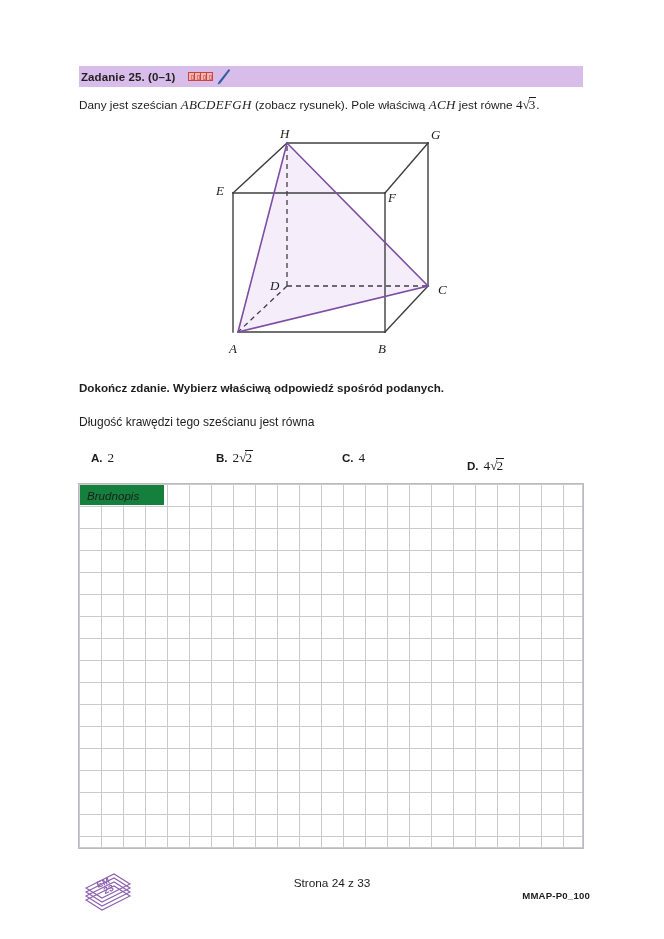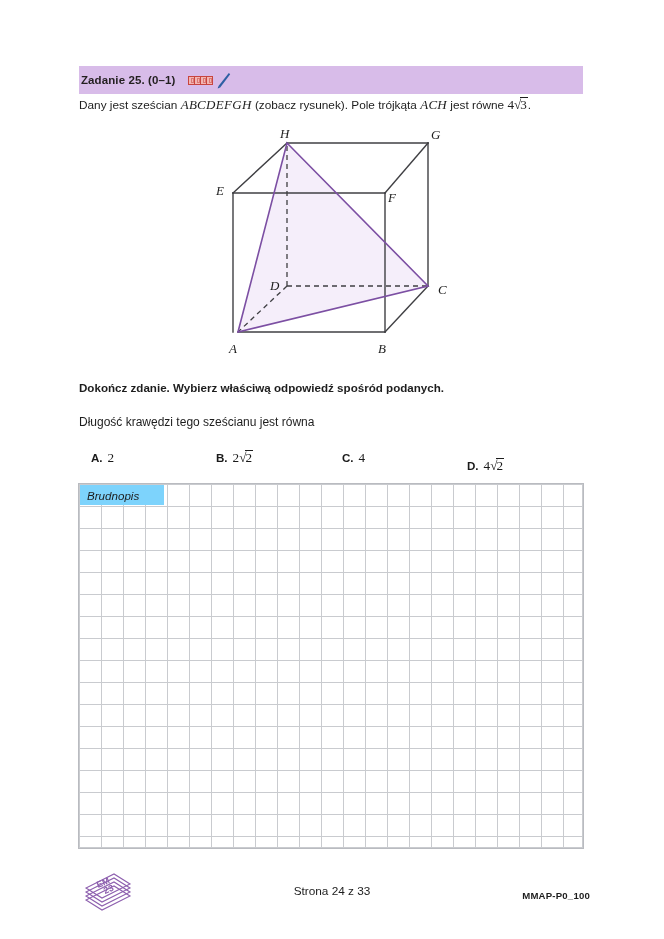--- a/index.html
+++ b/index.html
@@ -22,21 +22,21 @@
     left: 0; top: 0;
     width: 664px; height: 939px;
   }
 
   
   .task-band {
     position: absolute;
     left: 79px;
     top: 66px;
     width: 504px;
-    height: 28px;
+    height: 21px;
     background: #d8bce9;
     display: flex;
     align-items: center;
   }
   .task-title {
     font-size: 11.5px;
     font-weight: bold;
     color: #231f20;
     margin-left: 2px;
     letter-spacing: 0.1px;
@@ -187,41 +187,40 @@
     border: 1px solid #b9bbc0;
     box-sizing: border-box;
     pointer-events: none;
   }
   .brudnopis {
     position: absolute;
     left: 80px;
     top: 485px;
     width: 84px;
     height: 20px;
-    background: #7dd3fc;
+    background: #15803d;
     font-family: "Liberation Sans", sans-serif;
     font-style: italic;
     font-size: 11.6px;
     color: #1d1d1d;
     display: flex;
     align-items: center;
     padding-left: 7px;
     box-sizing: border-box;
   }
 
   
   .footer-page {
     position: absolute;
     left: 0;
     top: 876px;
     width: 664px;
     text-align: center;
     font-size: 11.8px;
     color: #1d1d1d;
-    margin-top: 8px;
   }
   .footer-code {
     position: absolute;
     right: 74px;
     top: 890px;
     font-size: 9.6px;
     font-weight: bold;
     letter-spacing: .2px;
     color: #1d1d1d;
   }
@@ -267,21 +266,21 @@
           <path d="M11.8 1.0 L13.2 2.2 L3.2 15.6 L1.3 14.3 Z" fill="#2e5fa3"></path>
           <path d="M1.3 14.3 L3.2 15.6 L0.7 16.4 Z" fill="#2e5fa3"></path>
         </svg>
       </span>
     </span>
   </div>
 
   <div class="intro">
     <span>Dany jest sześcian</span>
     <span class="mathit">ABCDEFGH</span>
-    <span>(zobacz rysunek). Pole trójkąta</span>
+    <span>(zobacz rysunek). Pole właściwą</span>
     <span class="mathit">ACH</span>
     <span>jest równe</span>
     <span class="sqrt"><span class="mathnum">4</span><span class="radical">√</span><span class="radicand">3</span></span><span>.</span>
   </div>
 
   <div class="figure">
     <svg width="270" height="240" viewBox="0 0 270 240">
 
       <polygon points="38,208 228,162 87,19" fill="#f5eefa" stroke="none"></polygon>
 

